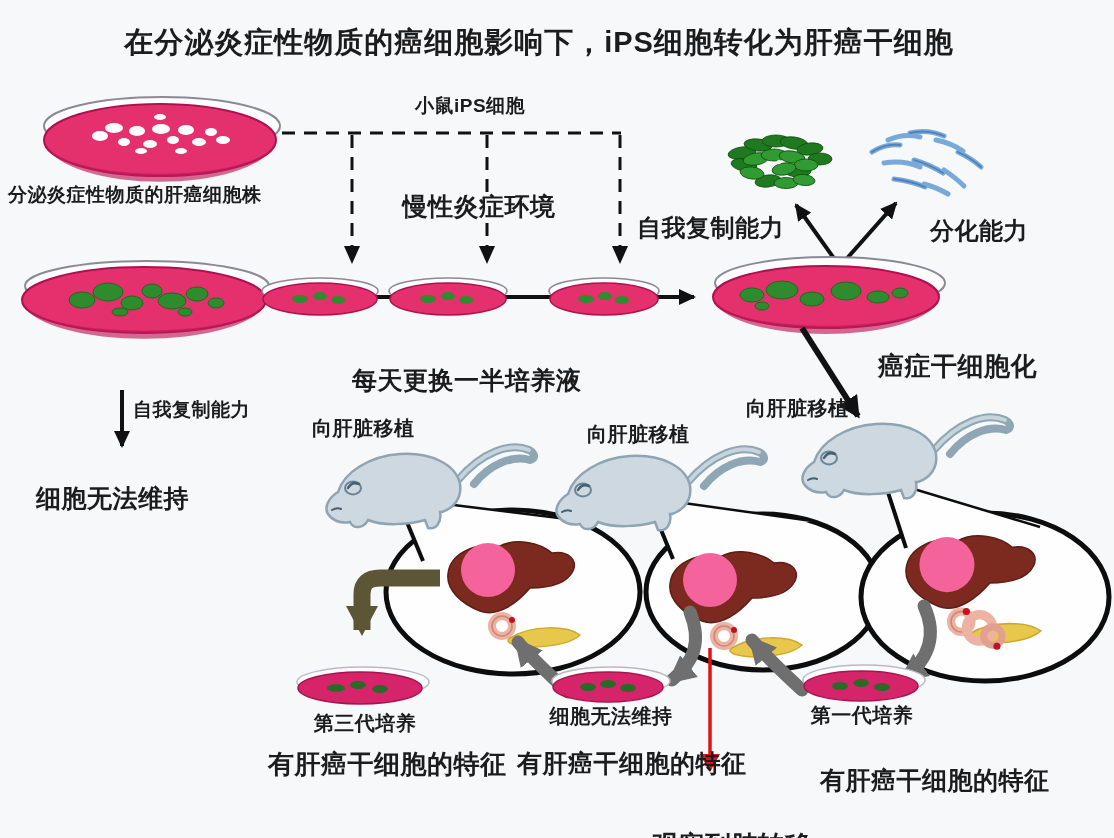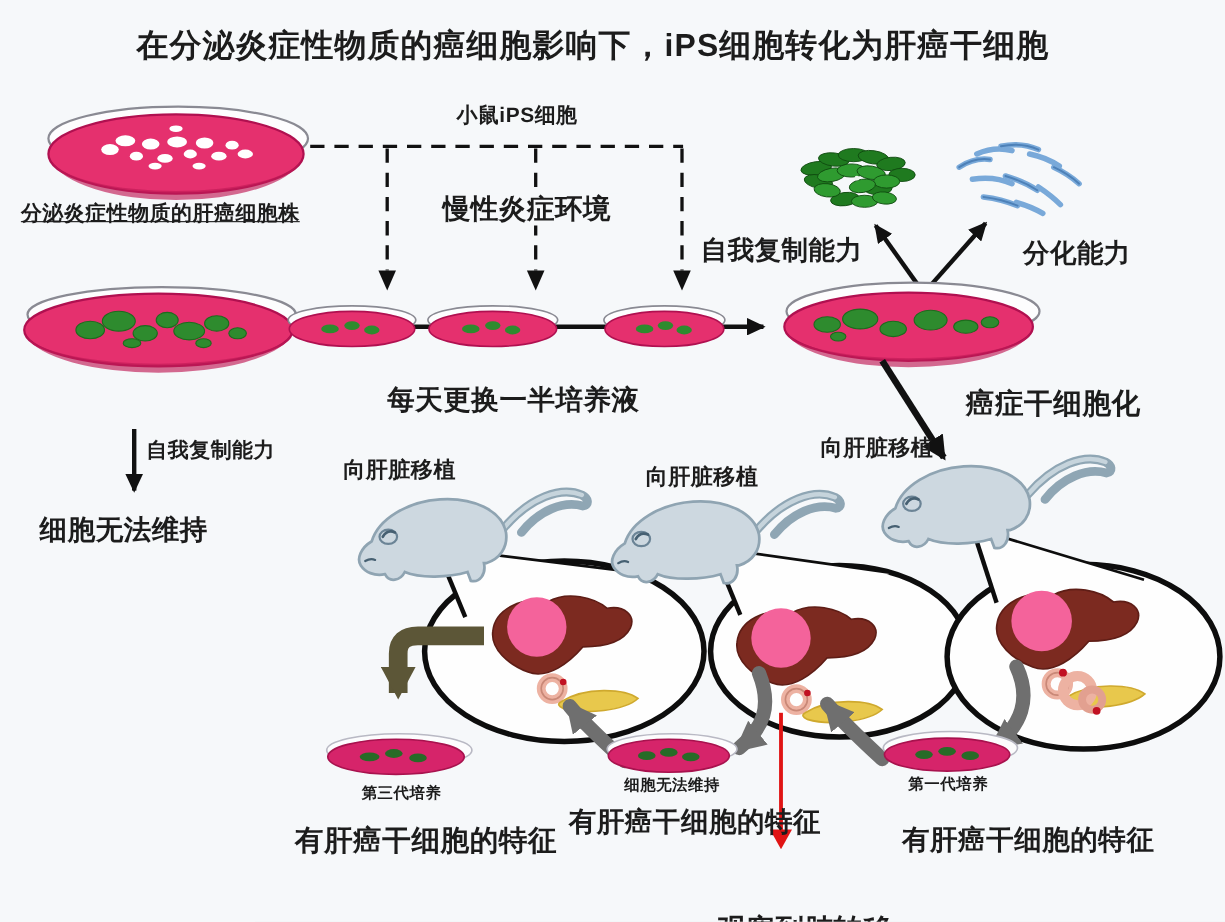--- a/index.html
+++ b/index.html
@@ -14,25 +14,25 @@
   }
   #diagram-svg{position:absolute;left:0;top:0;}
   .lbl{
     position:absolute;color:var(--text,#1c1c1c);
     font-weight:700;white-space:nowrap;line-height:1.15;
     letter-spacing:0.5px;
   }
   .ctr{transform:translateX(-50%);}
   .title{font-size:29px;letter-spacing:1px;}
   .t26{font-size:26px;}
-  .t25{font-size:25px;}
+  .t25{font-size:25px;margin-top:16px;}
   .t24{font-size:24px;}
   .t20{font-size:20px;}
   .t19{font-size:19px;}
-  .t18{font-size:14px;}
+  .t18{font-size:20px;}
   .masked{background:var(--background,#f6f8fa);padding:0 8px;}
 </style>
 </head>
 <body>
 
 <div id="stage">
 
 <svg id="diagram-svg" width="1114" height="838" viewBox="0 0 1114 838" xmlns="http://www.w3.org/2000/svg">
   <defs>
     <marker id="mBlack" markerUnits="userSpaceOnUse" markerWidth="18" markerHeight="16" refX="15" refY="8" orient="auto">
@@ -282,21 +282,21 @@
       <ellipse cx="861" cy="686" rx="57" ry="15" fill="#d6246a" stroke="#a8124e" stroke-width="1.5"></ellipse>
       <ellipse cx="840" cy="686" rx="8" ry="4" fill="#276b27"></ellipse>
           <ellipse cx="861" cy="683" rx="8" ry="4" fill="#276b27"></ellipse>
       <ellipse cx="882" cy="687" rx="8" ry="4" fill="#276b27"></ellipse>
     </g>
   </g>
 </svg>
 
 <div class="lbl ctr title" style="left:539px;top:26px;">在分泌炎症性物质的癌细胞影响下，iPS细胞转化为肝癌干细胞</div>
 
-<div class="lbl t19" style="left:19px;top:184px;text-decoration:underline;">分泌炎症性物质的肝癌细胞株</div>
+<div class="lbl t19" style="left:8px;top:184px;">分泌炎症性物质的肝癌细胞株</div>
 <div class="lbl ctr t19" style="left:470px;top:95px;">小鼠iPS细胞</div>
 <div class="lbl ctr t25 masked" style="left:479px;top:176px;">慢性炎症环境</div>
 <div class="lbl t24" style="left:637px;top:214px;text-align:right;">自我复制能力</div>
 <div class="lbl t24" style="left:930px;top:217px;">分化能力</div>
 
 <div class="lbl t25" style="left:352px;top:350px;">每天更换一半培养液</div>
 <div class="lbl t26" style="left:878px;top:352px;text-align:right;">癌症干细胞化</div>
 <div class="lbl t19" style="left:133px;top:399px;">自我复制能力</div>
 <div class="lbl t25" style="left:36px;top:468px;">细胞无法维持</div>
 

